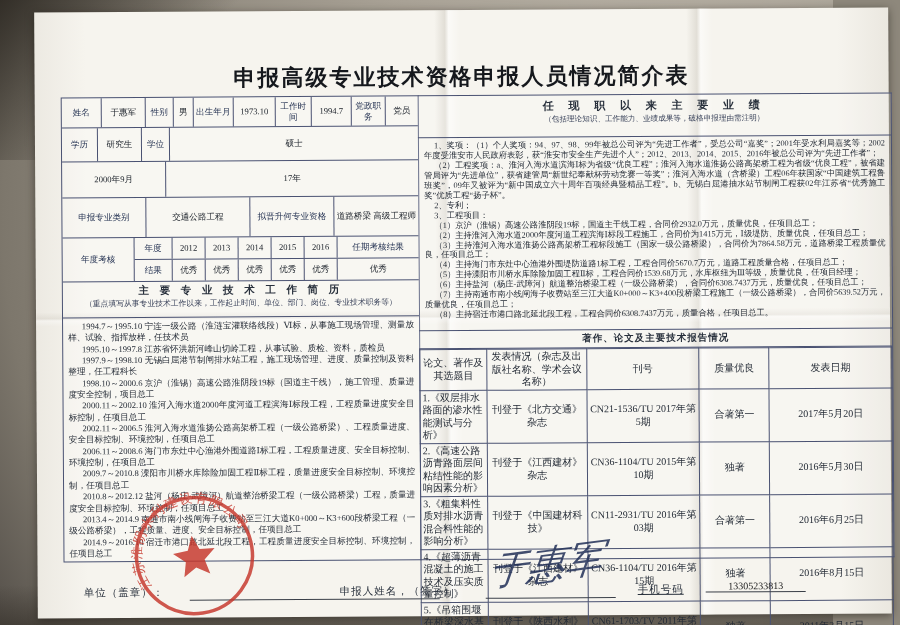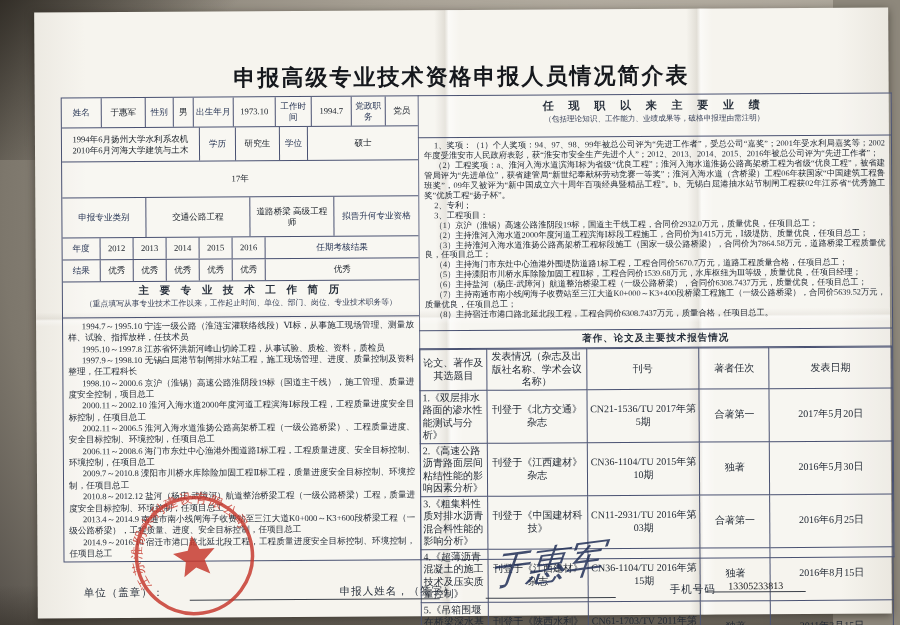--- a/index.html
+++ b/index.html
@@ -76,21 +76,21 @@
       padding:1px 2px;color:#242b36;overflow:hidden;}
   table.pubs tr.hd{height:34px;} table.pubs tr.dr{height:29px;}
   table.pubs td.t{text-align:left;}
 
   
   .footer{position:absolute;left:0;top:568px;width:100%;height:34px;font-size:10.5px;}
   .f-unit{position:absolute;left:46px;top:6px;letter-spacing:1px;}
   .f-unit-line{position:absolute;left:152px;top:20px;width:250px;border-bottom:1px solid #3a3f48;}
   .f-app{position:absolute;left:302px;top:6px;letter-spacing:1px;}
   .f-sign-line{position:absolute;left:448px;top:20px;width:130px;border-bottom:1px solid #3a3f48;}
-  .f-phone{position:absolute;left:632px;top:6px;letter-spacing:1px;}
+  .f-phone{position:absolute;left:600px;top:6px;letter-spacing:1px;text-decoration:underline;}
   .f-phone-val{position:absolute;left:668px;top:4px;width:100px;text-align:center;
                border-bottom:1px solid #3a3f48;font-size:10px;color:#222;}
   .signature{position:absolute;left:452px;top:-38px;
      font-size:38px;color:#223058;opacity:.85;
      font-style:italic;transform:rotate(-7deg) skewX(-14deg);
      font-family:"DejaVu Serif",serif;}
 
   .stamp{position:absolute;left:91px;top:478px;opacity:.82;transform:rotate(-8deg);}
 </style>
 </head>
@@ -116,39 +116,40 @@
         <div class="lc val" style="width:20px">男</div>
         <div class="lc" style="width:40px">出生年月</div>
         <div class="lc val" style="width:42px">1973.10</div>
         <div class="lc" style="width:36px">工作时间</div>
         <div class="lc val" style="width:40px">1994.7</div>
         <div class="lc" style="width:34px">党政职务</div>
         <div class="lc val" style="flex:1">党员</div>
       </div>
 
       <div class="lrow r2">
-        <div class="lc val" style="width:138px">1994年6月扬州大学水利系农机 2010年6月河海大学建筑与土木</div>
         <div class="lc" style="width:36px">学历</div>
         <div class="lc val" style="width:44px">研究生</div>
         <div class="lc" style="width:28px">学位</div>
         <div class="lc val" style="flex:1">硕士</div>
       </div>
 
       <div class="lrow r3">
+        <div class="lc val" style="width:104px">2000年9月</div>
         <div class="lc val" style="flex:1">17年</div>
       </div>
 
       <div class="lrow r4">
         <div class="lc" style="width:84px">申报专业类别</div>
         <div class="lc val" style="width:104px">交通公路工程</div>
+        <div class="lc" style="width:84px">拟晋升何专业资格</div>
         <div class="lc val" style="flex:1">道路桥梁 高级工程师</div>
-        <div class="lc" style="width:84px">拟晋升何专业资格</div>
       </div>
 
       <div class="lrow" style="height:44px">
+        <div class="lc" style="width:72px">年度考核</div>
         <div style="flex:1;display:flex;flex-direction:column">
           <div class="lrow r5a" style="border-bottom:1px solid var(--bc)">
             <div class="lc" style="width:38px">年度</div>
             <div class="lc val" style="width:33px">2012</div>
             <div class="lc val" style="width:33px">2013</div>
             <div class="lc val" style="width:33px">2014</div>
             <div class="lc val" style="width:33px">2015</div>
             <div class="lc val" style="width:33px">2016</div>
             <div class="lc" style="flex:1">任期考核结果</div>
           </div>
@@ -212,21 +213,21 @@
             <col style="width:21.1%">
             <col style="width:23.9%">
           <col style="width:14.8%">
             <col style="width:26%">
         </colgroup>
         <tbody>
             <tr class="hd">
           <th>论文、著作及其选题目</th>
           <th>发表情况（杂志及出版社名称、学术会议名称）</th>
           <th>刊号</th>
-          <th>著者任次</th>
+          <th>质量优良</th>
           <th>发表日期</th>
         </tr>
         <tr class="dr">
           <td class="t">1.《双层排水路面的渗水性能测试与分析》</td>
           <td>刊登于《北方交通》杂志</td>
           <td>CN21-1536/TU 2017年第5期</td>
           <td>合著第一</td>
           <td>2017年5月20日</td>
         </tr>
         <tr class="dr">

